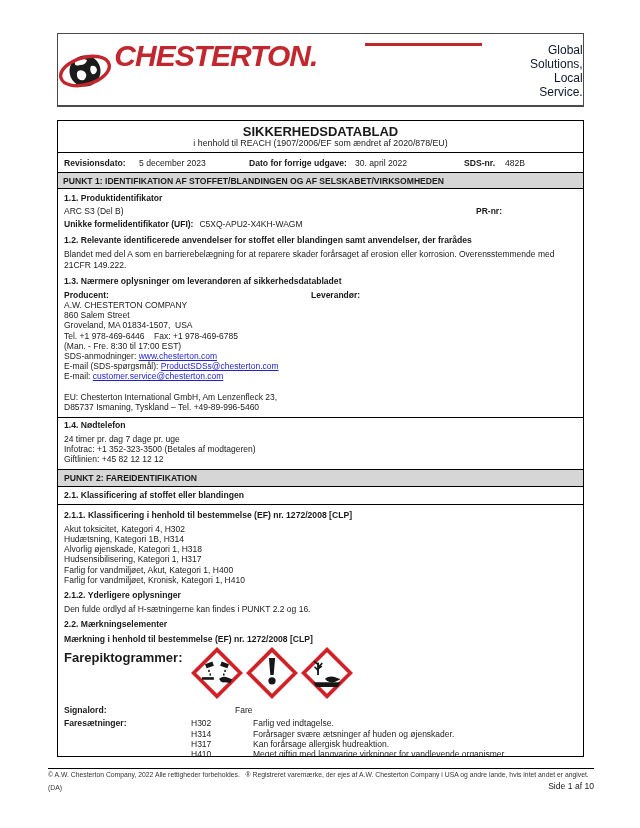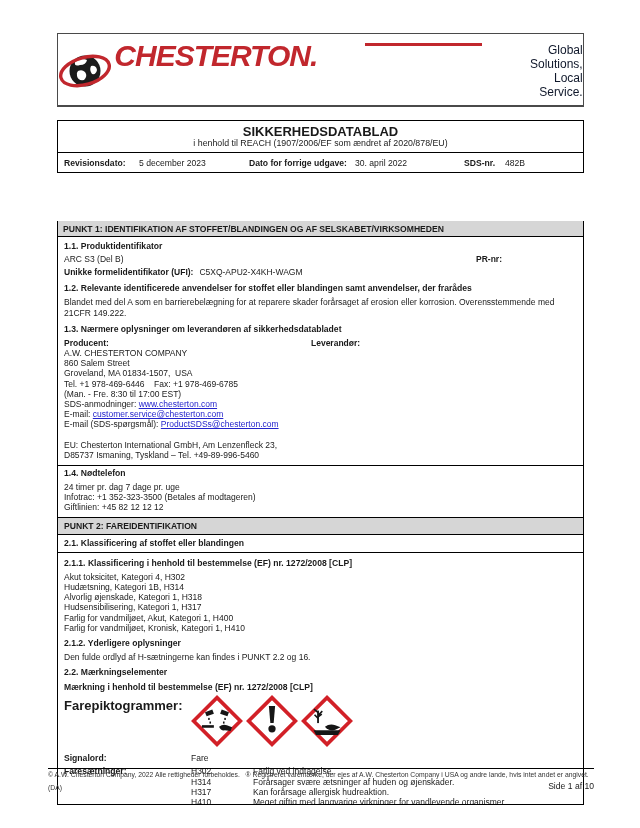--- a/index.html
+++ b/index.html
@@ -38,21 +38,21 @@
   }
   .doc-title { font-weight:bold; font-size:13px; line-height:13px; }
   .doc-subtitle { font-size:8.8px; line-height:11px; }
 
   .rev-row { border:1px solid #000; border-top:none; height:20px; position:relative; font-size:8.6px; }
   .rev-row span { position:absolute; top:5px; white-space:nowrap; }
   .b { font-weight:bold; }
 
   .band {
     border:1px solid #000; border-top:none; background:#d6d6d6;
-    font-weight:bold; font-size:8.6px; padding:3px 5px; height:16px;margin-top:48px;
+    font-weight:bold; font-size:8.6px; padding:3px 5px; height:16px;
   }
   .content {
     border:1px solid #000; border-top:none; height:568px;
     padding:4px 6px; font-size:8.5px; line-height:10.2px; overflow:hidden;
   }
 
   .h { font-weight:bold; font-size:8.6px; line-height:11px; }
   .mt2{margin-top:2px} .mt3{margin-top:3px} .mt4{margin-top:4px} .mt5{margin-top:5px} .mt6{margin-top:6px}
   .pre { white-space:pre-wrap; }
 
@@ -70,21 +70,21 @@
   .band-inner {
     margin:4px -6px 0 -6px; background:#d6d6d6; border-top:1px solid #000; border-bottom:1px solid #000;
     font-weight:bold; font-size:8.6px; padding:3px 6px;
   }
   .h21-row { margin:0 -6px; padding:3px 6px 3px 6px; border-bottom:1px solid #000; }
 
   .picto-row { display:flex; align-items:flex-start; margin-top:2px; height:54px; }
   .col-label { width:127px; flex:0 0 127px; font-weight:bold; font-size:13px; padding-top:6px; }
   .ghs { width:52px; height:52px; margin-right:3px; }
 
-  .signal-row { display:flex; margin-top:4px; }
+  .signal-row { display:flex; margin-top:4px;gap:44px; }
   .signal-row .val { }
   .hz-block { margin-top:3px; }
   .hz-row { display:flex; line-height:10.3px; }
   .hz-lbl { width:127px; flex:0 0 127px; font-weight:bold; font-size:8.6px; }
   .hz-code { width:62px; flex:0 0 62px; }
 
   
   .footer { position:absolute; left:48px; right:46px; top:768px; border-top:1px solid #000; padding-top:2px; }
   .copy { font-size:6.8px; line-height:8.2px; color:#333; white-space:pre-wrap; }
   .foot-row { display:flex; justify-content:space-between; align-items:flex-end; margin-top:2px; }
@@ -153,24 +153,24 @@
       </div>
       <div class="pre">A.W. CHESTERTON COMPANY</div>
       <div class="pre">860 Salem Street</div>
       <div class="pre">Groveland, MA 01834-1507,  USA</div>
       <div class="pre">Tel. +1 978-469-6446    Fax: +1 978-469-6785</div>
       <div class="pre">(Man. - Fre. 8:30 til 17:00 EST)</div>
       <div>
         <span>SDS-anmodninger: </span><a class="lnk" href="#">www.chesterton.com</a>
       </div>
       <div>
+        <span>E-mail (SDS-spørgsmål): </span><a class="lnk" href="#">ProductSDSs@chesterton.com</a>
+      </div>
+      <div>
         <span>E-mail: </span><a class="lnk" href="#">customer.service@chesterton.com</a>
-      </div>
-      <div>
-        <span>E-mail (SDS-spørgsmål): </span><a class="lnk" href="#">ProductSDSs@chesterton.com</a>
       </div>
       <div class="blank"></div>
       <div>EU: Chesterton International GmbH, Am Lenzenfleck 23,</div>
       <div>D85737 Ismaning, Tyskland – Tel. +49-89-996-5460</div>
 
       <div class="rule"></div>
       <div class="h mt2">1.4. Nødtelefon</div>
       <div class="mt3">24 timer pr. dag 7 dage pr. uge</div>
       <div>Infotrac: +1 352-323-3500 (Betales af modtageren)</div>
       <div>Giftlinien: +45 82 12 12 12</div>

